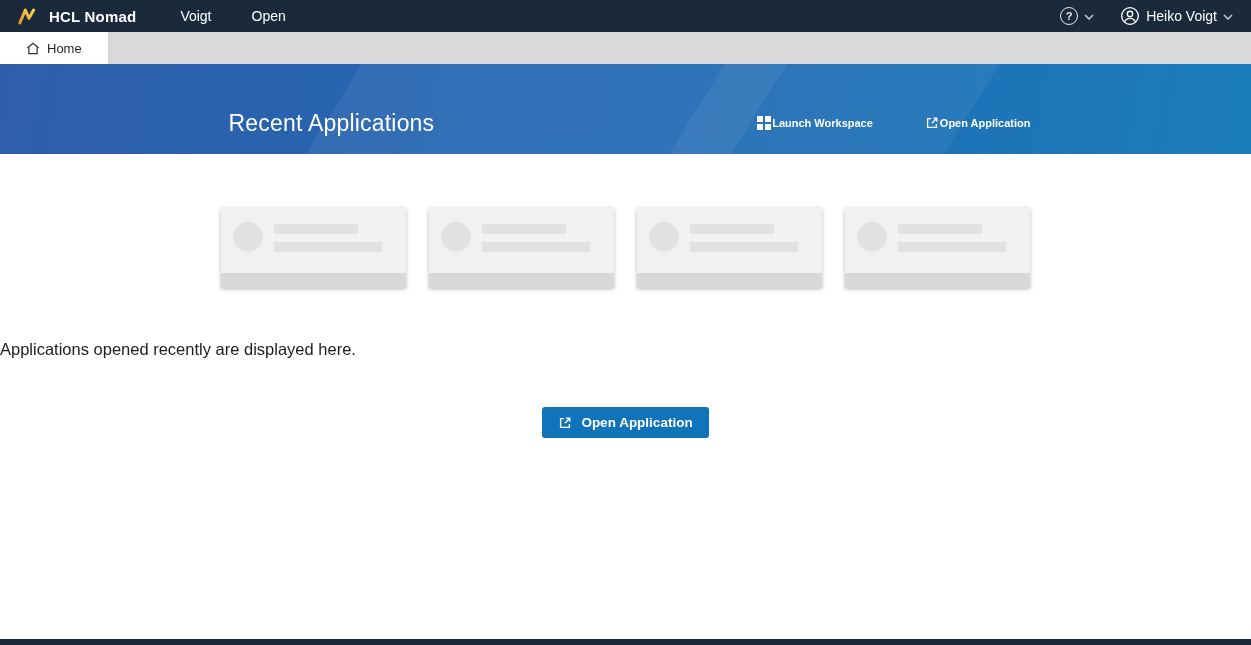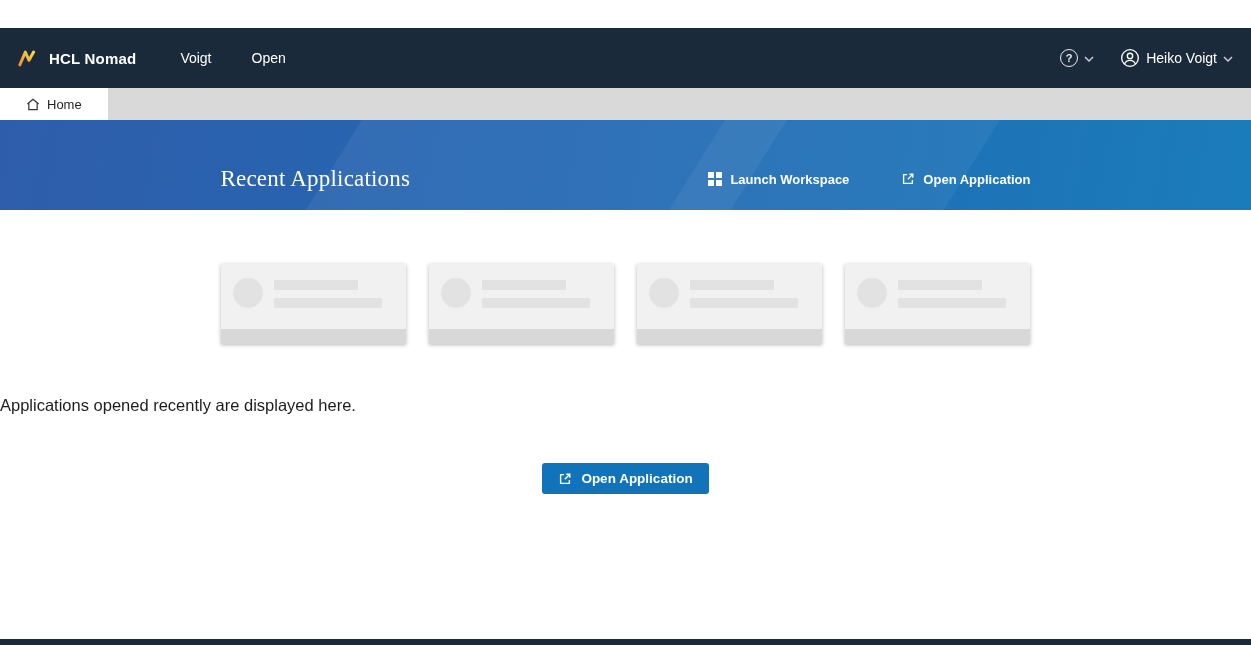--- a/index.html
+++ b/index.html
@@ -11,22 +11,22 @@
   *{box-sizing:border-box;}
   html,body{margin:0;padding:0;}
   body{
     width:1251px;height:645px;overflow:hidden;position:relative;
     font-family:"Liberation Sans","DejaVu Sans",sans-serif;
     background:#ffffff;
   }
 
   
   .topbar{
-    height:60px;background:var(--topbar);color:#fff;
-    display:flex;align-items:center;padding:0 18px;margin-top:28px;
+    height:32px;background:var(--topbar);color:#fff;
+    display:flex;align-items:center;padding:0 18px;
   }
   .brand{display:flex;align-items:center;gap:9px;font-size:15px;font-weight:700;letter-spacing:.2px;}
   .menu{display:flex;align-items:center;margin-left:24px;}
   .menu-item{padding:0 20px;font-size:14px;cursor:pointer;}
   .topbar-right{margin-left:auto;display:flex;align-items:center;gap:26px;}
   .icon-group{display:flex;align-items:center;gap:6px;cursor:pointer;font-size:14px;}
   .help-circle{
     width:18px;height:18px;border:1.5px solid #e8eaed;border-radius:50%;
     display:flex;align-items:center;justify-content:center;
     font-size:11px;font-weight:700;color:#e8eaed;
@@ -53,21 +53,21 @@
     content:"";position:absolute;left:55%;top:-40px;width:22%;height:220%;
     background:rgba(255,255,255,0.05);transform:skewX(-32deg);
   }
   .hero-inner{
     position:relative;z-index:1;width:810px;margin:0 auto;height:100%;
     display:flex;align-items:center;justify-content:space-between;
     padding-top:28px;
   }
   .hero-title{font-size:23px;font-weight:500;letter-spacing:.2px;}
   .hero-actions{display:flex;align-items:center;gap:52px;}
-  .hero-action{display:flex;align-items:center;gap:8px;font-size:13px;font-weight:600;cursor:pointer;}
+  .hero-action{display:flex;align-items:center;gap:1px;font-size:11px;font-weight:600;cursor:pointer;}
 
   
   .cards{width:809px;margin:54px auto 0;display:flex;gap:23px;}
   .card{
     width:185px;height:80px;background:#f1f1f1;position:relative;
     box-shadow:0 1px 4px rgba(0,0,0,0.28);
   }
   .card-body{display:flex;gap:11px;padding:14px 12px 0 12px;}
   .skel-circle{width:30px;height:30px;border-radius:50%;background:#e2e2e2;flex:none;}
   .skel-line1{width:84px;height:10px;background:#e2e2e2;margin-top:2px;}
@@ -146,21 +146,21 @@
         <path d="M1.5 7L8 1.5 14.5 7"></path>
         <path d="M3.2 6.2V13.3h9.6V6.2"></path>
       </svg>
     </span>
     <span>Home</span>
   </div>
 </div>
 
 <section class="hero">
   <div class="hero-inner">
-    <h1 class="hero-title" style="margin:0;font-family:Liberation Serif, serif;">Recent Applications</h1>
+    <h1 class="hero-title" style="margin:8px;">Recent Applications</h1>
     <div class="hero-actions">
       <div class="hero-action">
         <span style="display:flex;">
           <svg width="14" height="14" viewBox="0 0 14 14" fill="#ffffff">
             <rect x="0" y="0" width="6" height="6"></rect>
             <rect x="8" y="0" width="6" height="6"></rect>
             <rect x="0" y="8" width="6" height="6"></rect>
             <rect x="8" y="8" width="6" height="6"></rect>
           </svg>
         </span>

